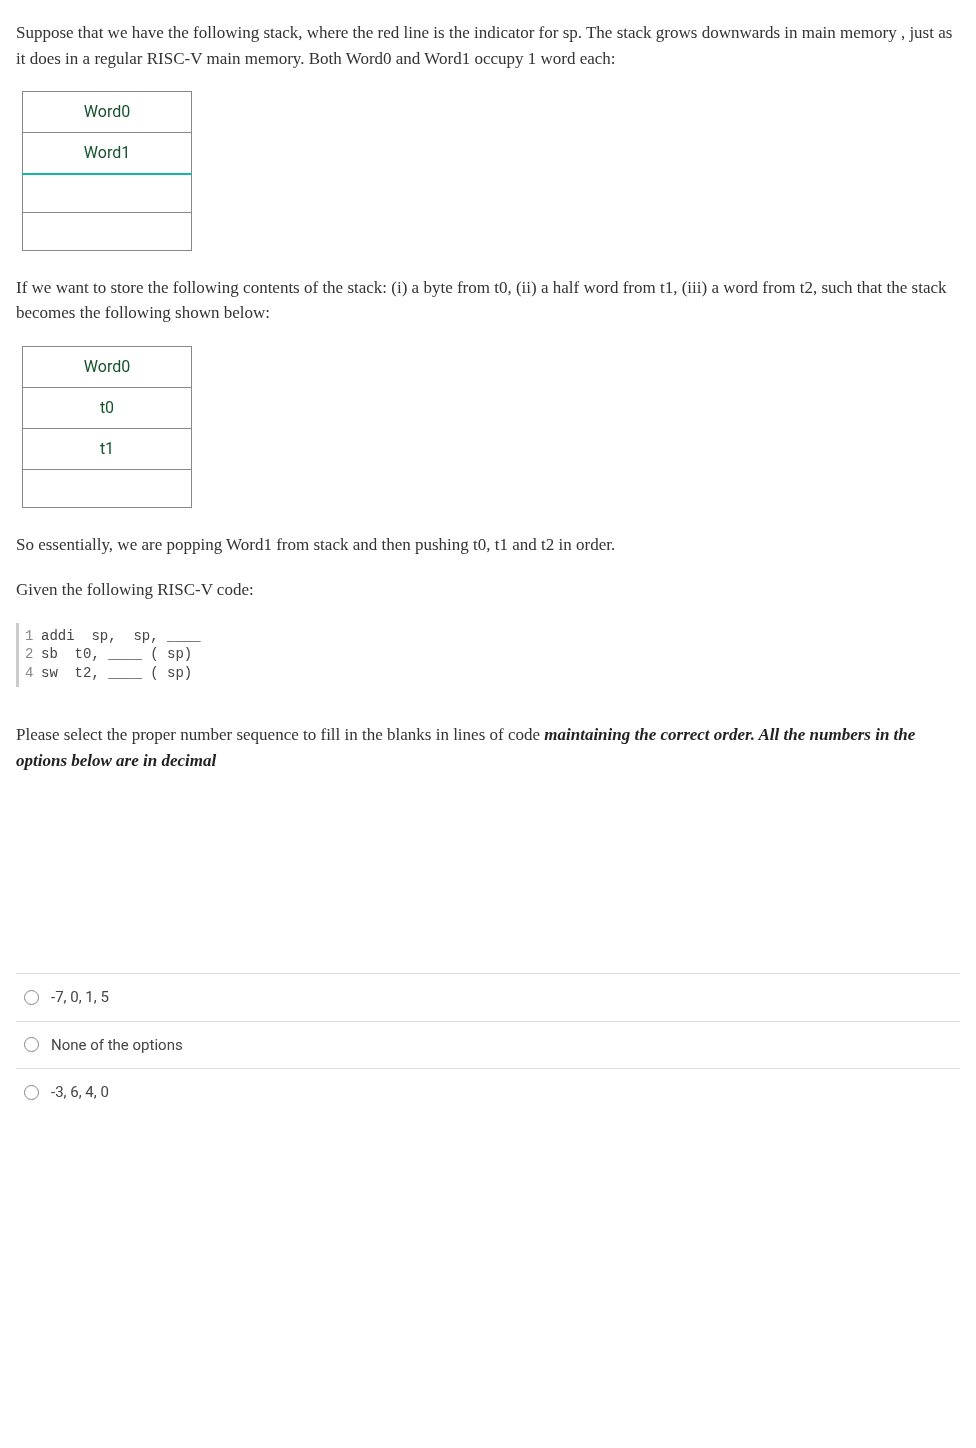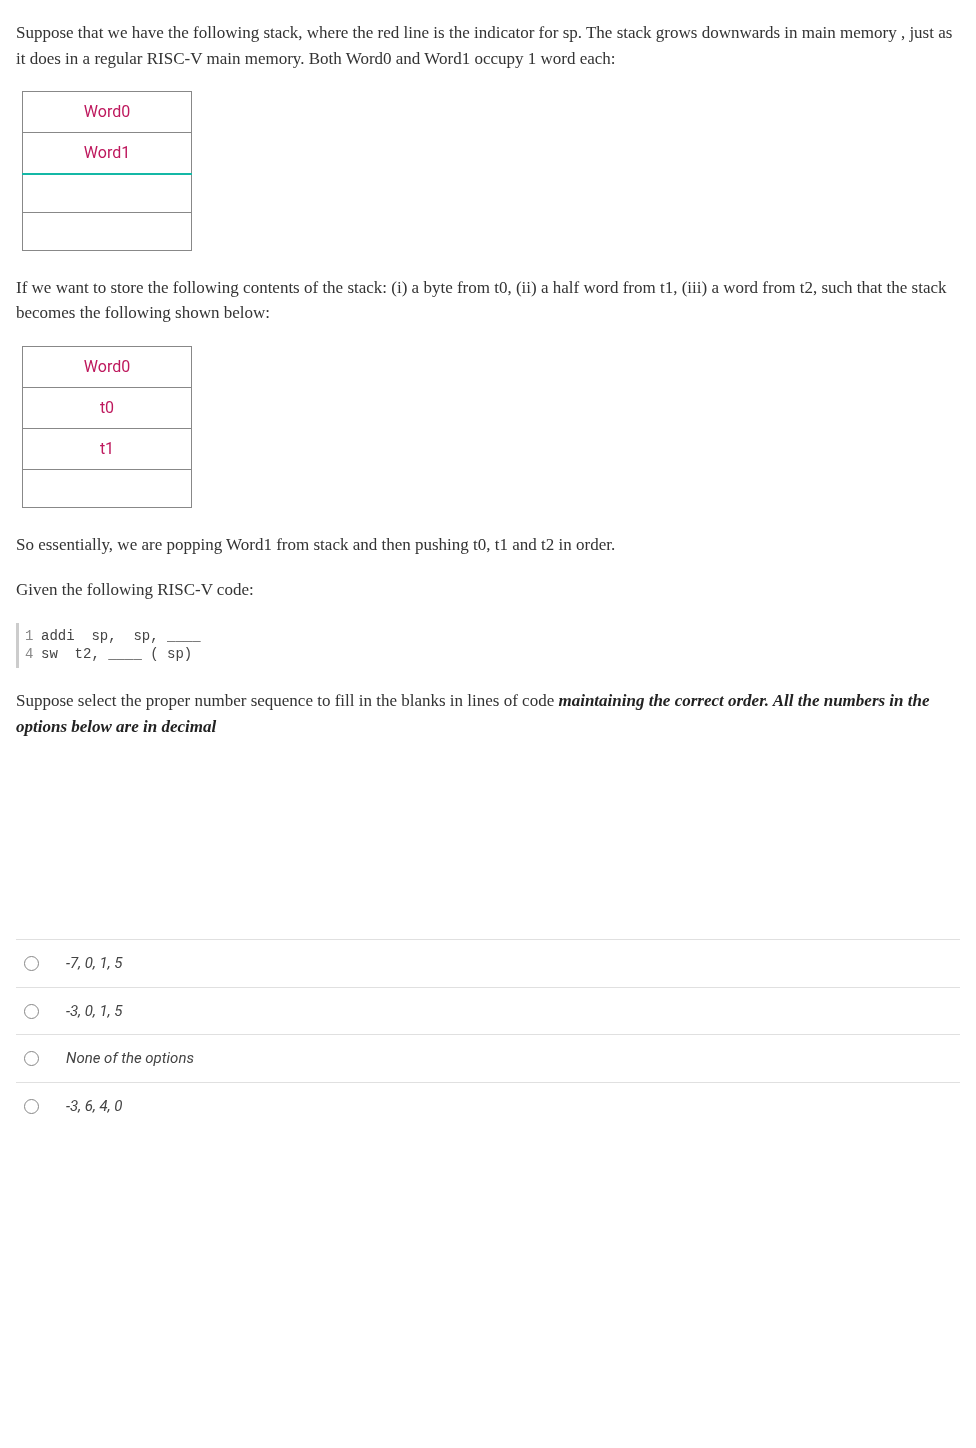--- a/index.html
+++ b/index.html
@@ -23,37 +23,37 @@
   }
   .stack-table {
     border-collapse: collapse;
     margin: 0 0 24px 6px;
     width: 170px;
   }
   .stack-table td {
     border: 1px solid #888;
     padding: 8px 0;
     text-align: center;
-    color: #be185d;
+    color: #14532d;
     height: 38px;
     font-size: 16px;
   }
   .stack-table td.empty {
     height: 38px;
   }
   .stack-table td.red-bottom {
     border-bottom: 2px solid #14b8a6;
   }
   .code-block {
     border-left: 3px solid #ccc;
     padding: 4px 0 4px 6px;
     font-family: "Courier New", Courier, monospace;
     font-size: 14px;
     color: #444;
-    margin: 8px 0 20px 0;
+    margin: 8px 0 35px 0;
     line-height: 1.35;
   }
   .code-line {
     white-space: pre;
   }
   .line-num {
     display: inline-block;
     width: 16px;
     color: #888;
   }
@@ -62,24 +62,23 @@
   }
   .options-wrap {
     margin-top: 200px;
     border-top: 1px solid #e0e0e0;
   }
   .option-row {
     border-bottom: 1px solid #e0e0e0;
     padding: 12px 8px;
     display: flex;
     align-items: center;
-    gap: 27px;
+    gap: 12px;
     color: #444;
     font-size: 15px;
-    font-style: italic;
   }
   .option-row:last-child {
     border-bottom: none;
   }
   .radio-circle {
     width: 15px;
     height: 15px;
     border: 1.5px solid #888;
     border-radius: 50%;
     flex: 0 0 auto;
@@ -130,35 +129,32 @@
       </tr>
 </tbody>
   </table>
 
 <p class="paragraph">So essentially, we are popping Word1 from stack and then pushing  t0, t1 and t2 in order.</p>
 
 <p class="paragraph">Given the following RISC-V code:</p>
 
 <div class="code-block">
   <div class="code-line"><span class="line-num">1</span><span>addi  sp,  sp, ____</span></div>
+  <div class="code-line"><span class="line-num">2</span><span>sb  t0, ____ ( sp)</span></div>
   <div class="code-line"><span class="line-num">4</span><span>sw  t2, ____ ( sp)</span></div>
 </div>
 
 <p class="paragraph question-tail">
-  <span>Suppose select the proper number sequence to fill in the blanks in lines of code </span><em class="italic">maintaining the correct order. All the numbers in the options below are in decimal</em>
+  <span>Please select the proper number sequence to fill in the blanks in lines of code </span><em class="italic">maintaining the correct order. All the numbers in the options below are in decimal</em>
 </p>
 
 <div class="options-wrap">
   <div class="option-row">
     <span class="radio-circle"></span>
     <span>-7, 0, 1, 5</span>
-  </div>
-  <div class="option-row">
-    <span class="radio-circle"></span>
-    <span>-3, 0, 1, 5</span>
   </div>
   <div class="option-row">
     <span class="radio-circle"></span>
     <span>None of the options</span>
   </div>
   <div class="option-row">
     <span class="radio-circle"></span>
     <span>-3, 6, 4, 0</span>
   </div>
 </div>

